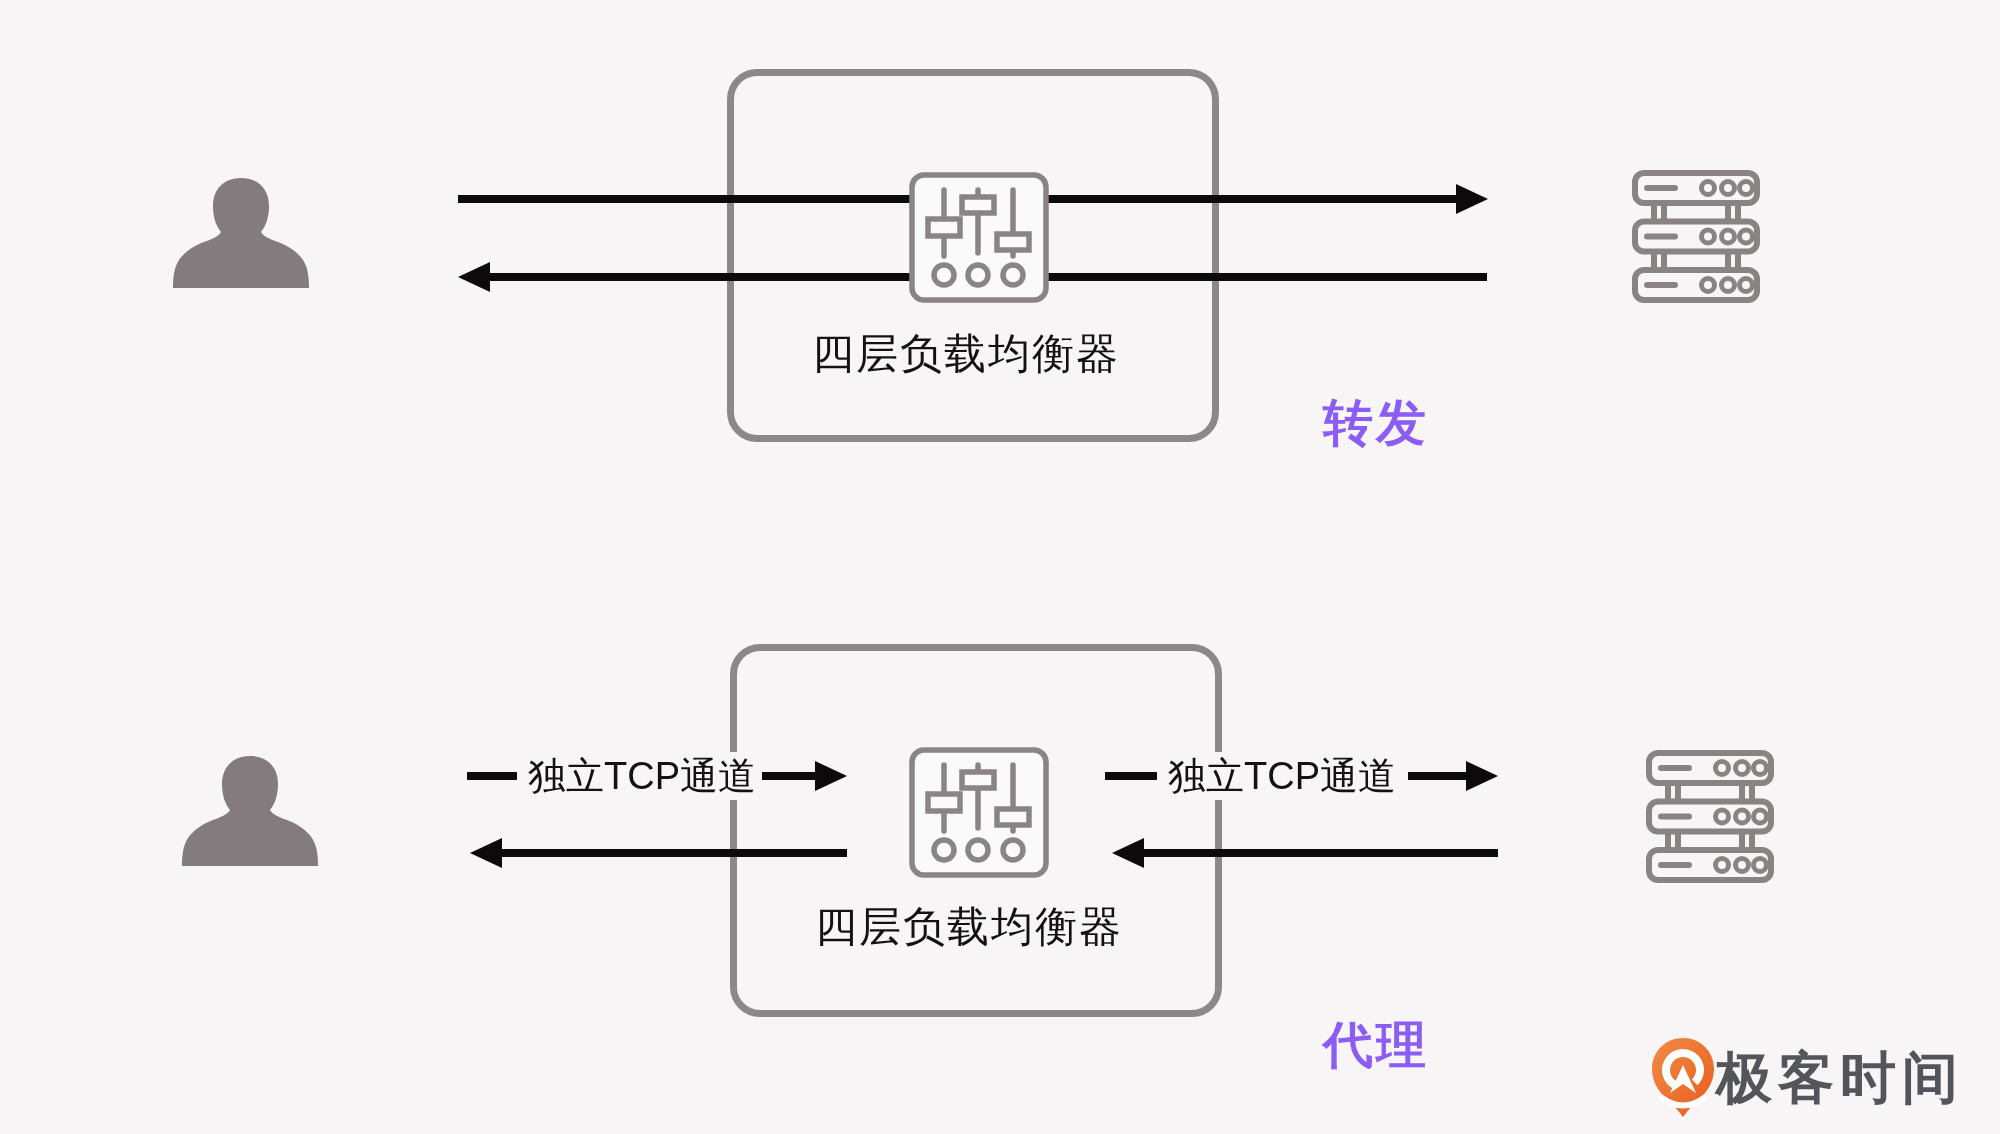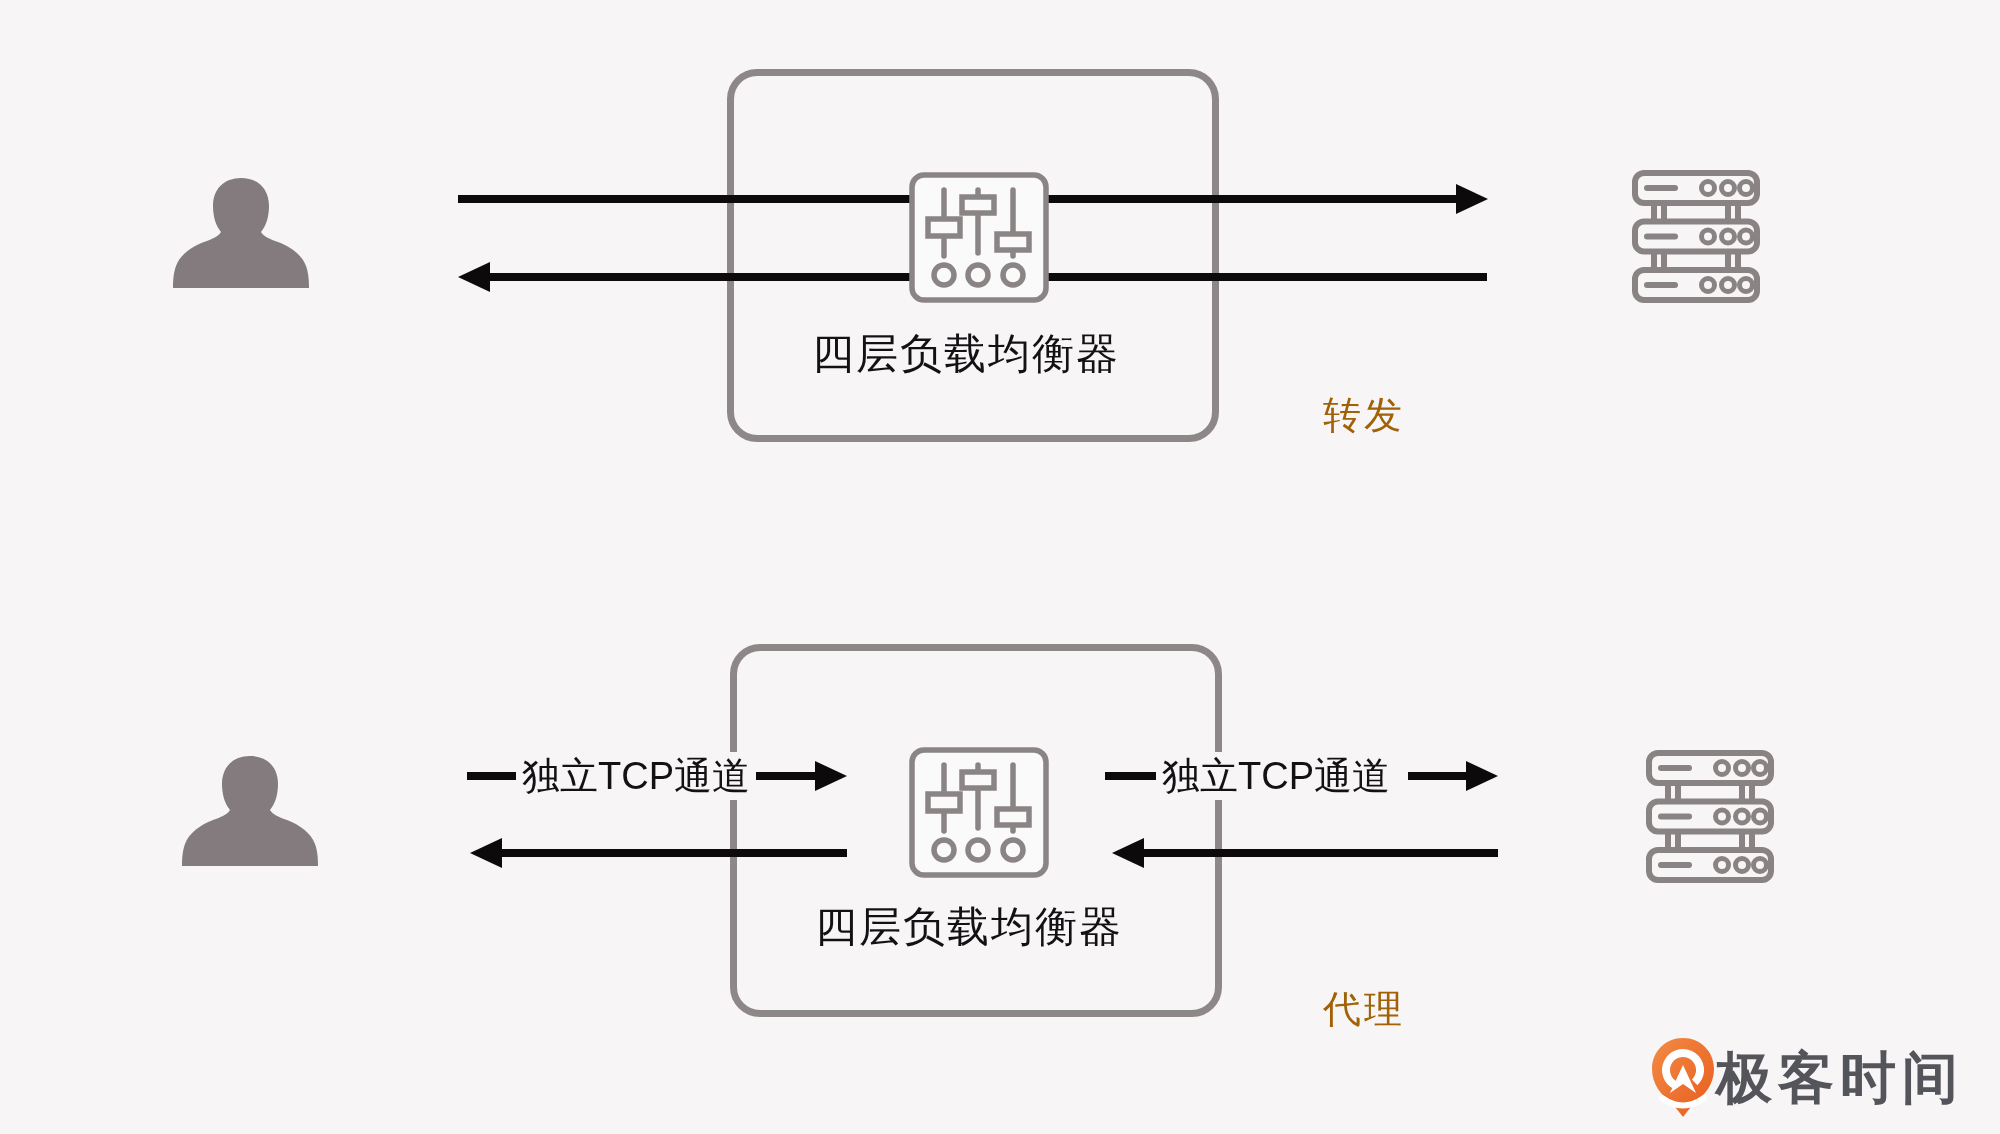--- a/index.html
+++ b/index.html
@@ -13,24 +13,24 @@
 
   
   .hline{position:absolute;height:8px;background:#0d0a0b;z-index:2;}
   .head-right{position:absolute;width:0;height:0;border-top:15px solid transparent;border-bottom:15px solid transparent;border-left:32px solid #0d0a0b;z-index:2;}
   .head-left{position:absolute;width:0;height:0;border-top:15px solid transparent;border-bottom:15px solid transparent;border-right:32px solid #0d0a0b;z-index:2;}
 
   
   .lb-label{position:absolute;width:478px;text-align:center;font-size:42px;color:#141114;letter-spacing:2px;z-index:3;}
   #label-l4{left:727px;top:326px;}
   #label-l7{left:730px;top:899px;}
-  .mode-label{position:absolute;font-size:38px;font-weight:400;color:#a16207;letter-spacing:3px;z-index:3;}
+  .mode-label{position:absolute;font-size:50px;font-weight:700;color:#8b5cf6;letter-spacing:3px;z-index:3;}
   #mode-forward{left:1323px;top:390px;}
-  #mode-proxy{left:1323px;top:984px;}
-  .tcp-label{position:absolute;font-size:38px;color:#141114;background:#f7f5f6;padding:4px 6px;line-height:40px;z-index:3;white-space:nowrap;}
+  #mode-proxy{left:1323px;top:1012px;}
+  .tcp-label{position:absolute;font-size:38px;color:#141114;background:#f7f5f6;padding:4px 6px;line-height:40px;z-index:3;white-space:nowrap;margin-left:6px;}
   #tcp-left{left:516px;top:752px;}
   #tcp-right{left:1156px;top:752px;}
 
   
   .icon{position:absolute;}
   #person-1{left:168px;top:176px;}
   #person-2{left:177px;top:754px;}
   #server-1{left:1632px;top:170px;}
   #server-2{left:1646px;top:750px;}
   #lbicon-1{left:909px;top:172px;z-index:4;}

